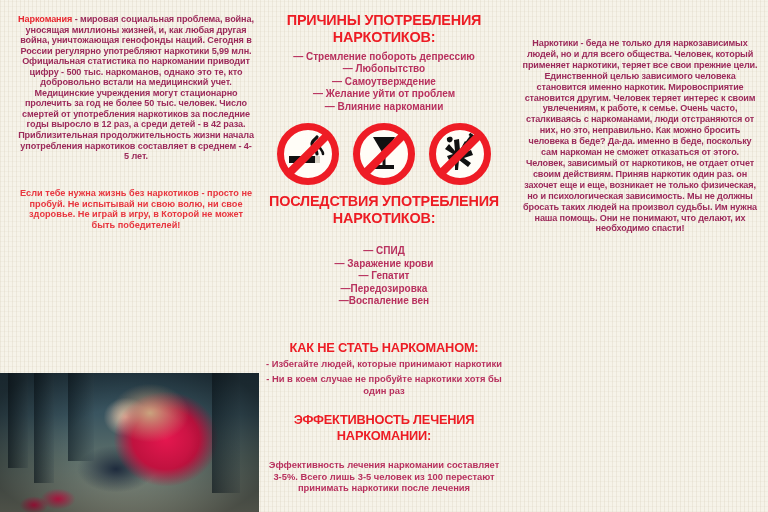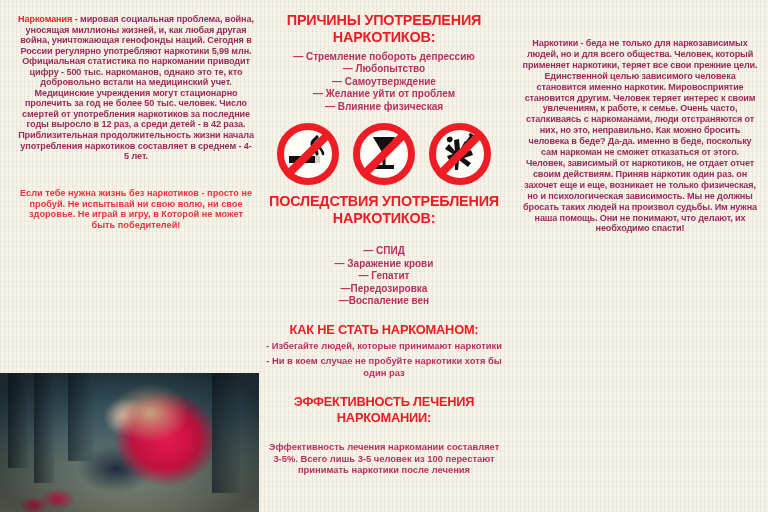--- a/index.html
+++ b/index.html
@@ -128,21 +128,21 @@
   </div>
 
   <div class="col col-mid">
 
     <div class="head head-lg">ПРИЧИНЫ УПОТРЕБЛЕНИЯ НАРКОТИКОВ:</div>
     <div class="list" style="margin-top:4px;">
       <div>— Стремление побороть депрессию</div>
       <div>— Любопытство</div>
       <div>— Самоутверждение</div>
       <div>— Желание уйти от проблем</div>
-      <div>— Влияние физическая</div>
+      <div>— Влияние наркомании</div>
     </div>
 
     <div class="signs">
 
       <div class="sign">
         <div class="ring"></div>
         <svg width="44" height="44" viewBox="0 0 44 44">
           <rect x="3" y="24" width="26" height="7" fill="#111"></rect>
           <rect x="29" y="24" width="5" height="7" fill="#d8d3c6"></rect>
           <path d="M31 22 C31 17 26 17 26 12 C26 8 30 7 31 5" stroke="#111" stroke-width="3.2" fill="none" stroke-linecap="round"></path>
@@ -179,21 +179,21 @@
 
     <div class="head head-lg">ПОСЛЕДСТВИЯ УПОТРЕБЛЕНИЯ НАРКОТИКОВ:</div>
     <div class="list" style="margin-top:18px;">
       <div>— СПИД</div>
       <div>— Заражение крови</div>
       <div>— Гепатит</div>
       <div>—Передозировка</div>
       <div>—Воспаление вен</div>
     </div>
 
-    <div class="head head-md" style="margin-top:14px;">КАК НЕ СТАТЬ НАРКОМАНОМ:</div>
+    <div class="head head-md" style="margin-top:32px;">КАК НЕ СТАТЬ НАРКОМАНОМ:</div>
     <div class="list list-sm" style="margin-top:3px;">
       <div>- Избегайте людей, которые принимают наркотики</div>
       <div style="margin-top:3px;">- Ни в коем случае не пробуйте наркотики хотя бы один раз</div>
     </div>
 
     <div class="head head-md" style="margin-top:16px;">ЭФФЕКТИВНОСТЬ ЛЕЧЕНИЯ НАРКОМАНИИ:</div>
     <div class="list list-sm" style="margin-top:16px;">Эффективность лечения наркомании составляет 3-5%. Всего лишь 3-5 человек из 100 перестают принимать наркотики после лечения</div>
   </div>
 
   <div class="col col-right">

